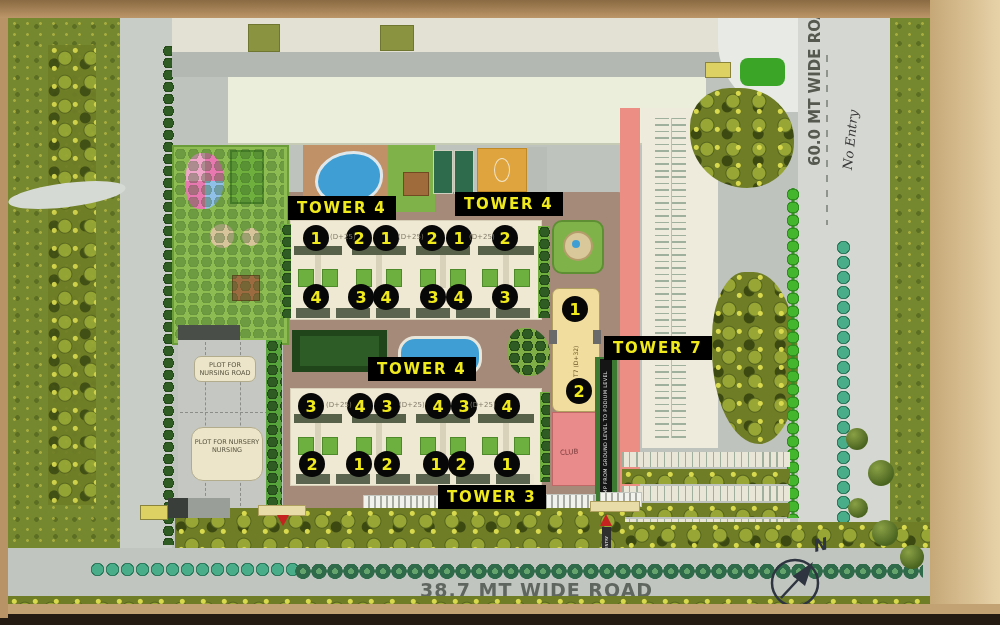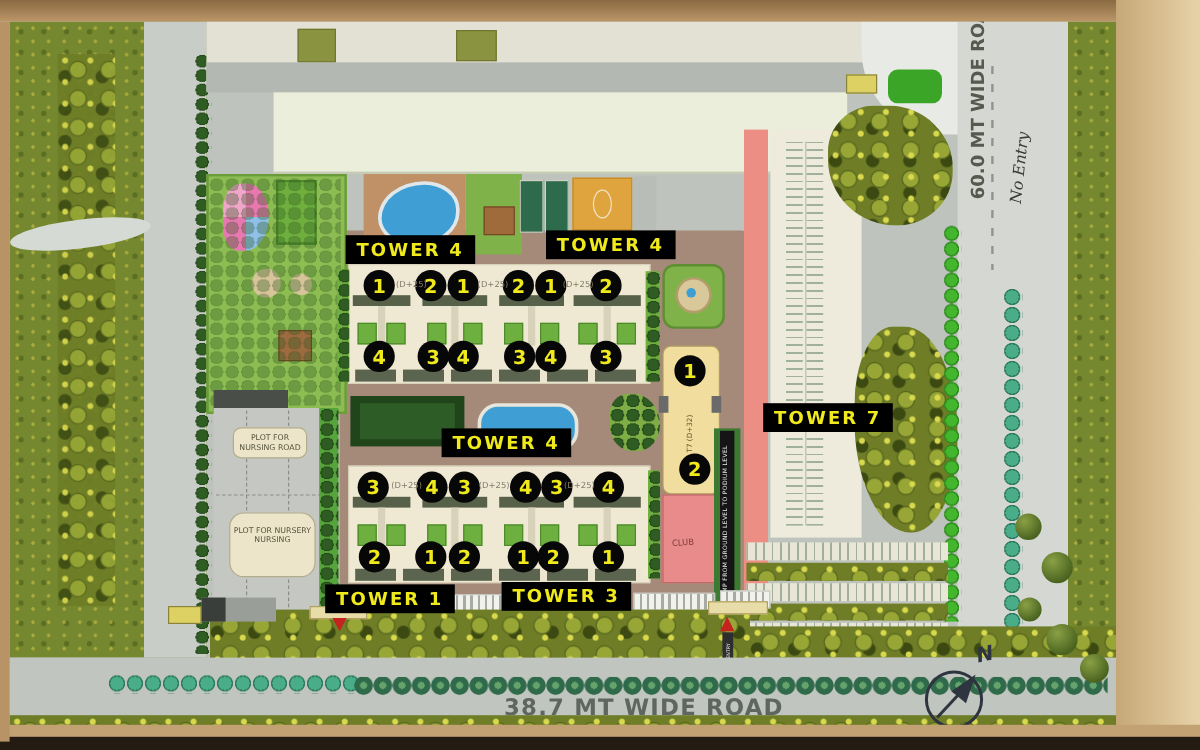--- a/index.html
+++ b/index.html
@@ -217,23 +217,22 @@
 
   <div class="abs ball" style="left:846px;top:428px;width:22px;height:22px"></div>
   <div class="abs ball" style="left:868px;top:460px;width:26px;height:26px"></div>
   <div class="abs ball" style="left:848px;top:498px;width:20px;height:20px"></div>
   <div class="abs ball" style="left:872px;top:520px;width:26px;height:26px"></div>
   <div class="abs ball" style="left:900px;top:545px;width:24px;height:24px"></div>
 
   <div class="tower-label" style="left:288px;top:196px">TOWER 4</div>
   <div class="tower-label" style="left:455px;top:192px">TOWER 4</div>
   <div class="tower-label" style="left:368px;top:357px">TOWER 4</div>
-  <div class="tower-label" style="left:636px;top:336px">TOWER 7</div>
-  <div class="tower-label" style="left:271px;top:487px">TOWER 1</div>
-  <div class="tower-label" style="left:418px;top:485px">TOWER 3</div>
+  <div class="tower-label" style="left:604px;top:336px">TOWER 7</div>
+  <div class="tower-label" style="left:438px;top:485px">TOWER 3</div>
 
   <div class="unit-circle" style="left:303px;top:225px">1</div>
   <div class="unit-circle" style="left:346px;top:225px">2</div>
   <div class="unit-circle" style="left:373px;top:225px">1</div>
   <div class="unit-circle" style="left:419px;top:225px">2</div>
   <div class="unit-circle" style="left:446px;top:225px">1</div>
   <div class="unit-circle" style="left:492px;top:225px">2</div>
   <div class="floor-note" style="left:330px;top:233px">(D+25)</div>
   <div class="floor-note" style="left:398px;top:233px">(D+25)</div>
   <div class="floor-note" style="left:469px;top:233px">(D+25)</div>

